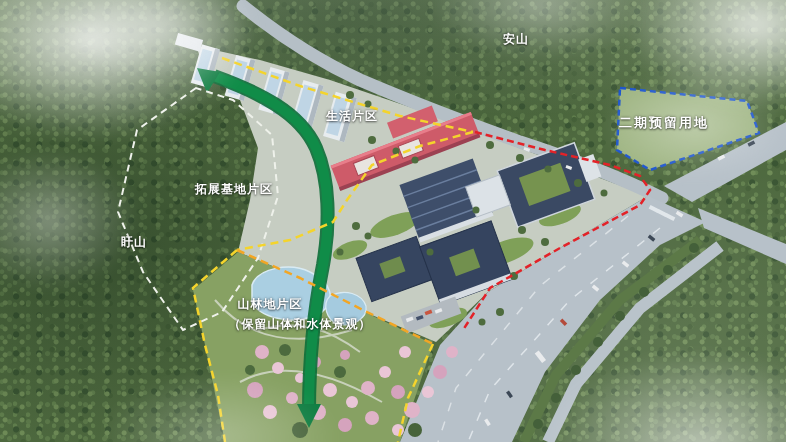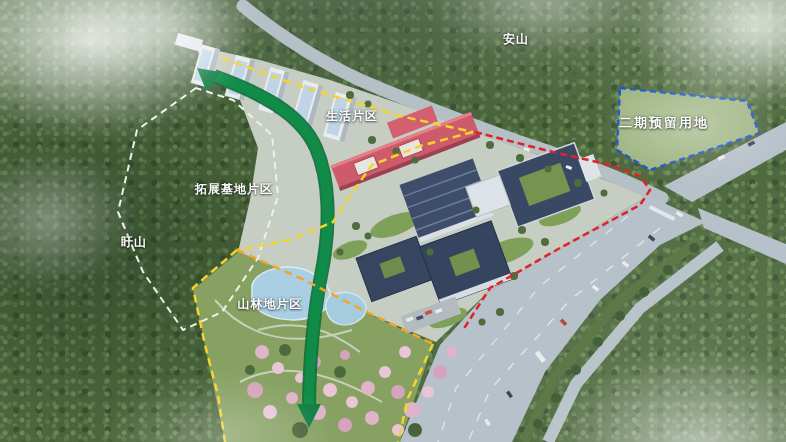--- a/index.html
+++ b/index.html
@@ -266,13 +266,14 @@
   <div class="haze" style="left:540px;top:350px;width:320px;height:200px;opacity:.65"></div>
   <div class="haze" style="left:100px;bottom:-60px;width:240px;height:130px;opacity:.3"></div>
   <div class="haze" style="left:430px;top:-50px;width:220px;height:110px;opacity:.4"></div>
 
   <div class="label" style="left:516px;top:31px">安山</div>
   <div class="label big" style="left:664px;top:114px">二期预留用地</div>
   <div class="label" style="left:352px;top:108px">生活片区</div>
   <div class="label" style="left:234px;top:181px">拓展基地片区</div>
   <div class="label" style="left:134px;top:234px">盱山</div>
   <div class="label" style="left:270px;top:296px">山林地片区</div>
+  <div class="label" style="left:300px;top:316px">（保留山体和水体景观）</div>
 </div>
 
 </body></html>

